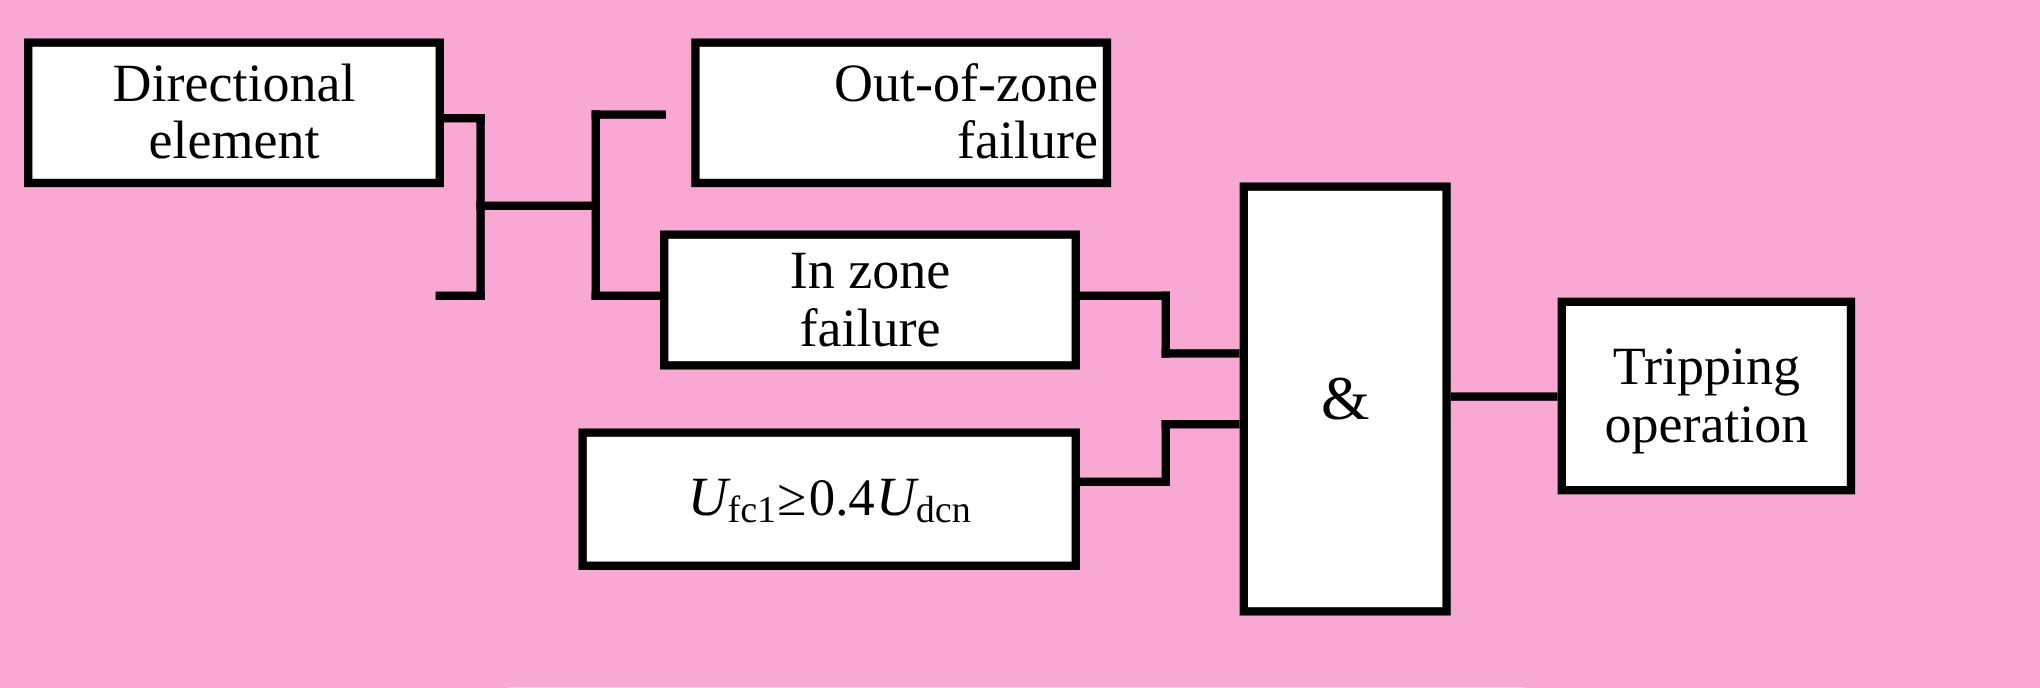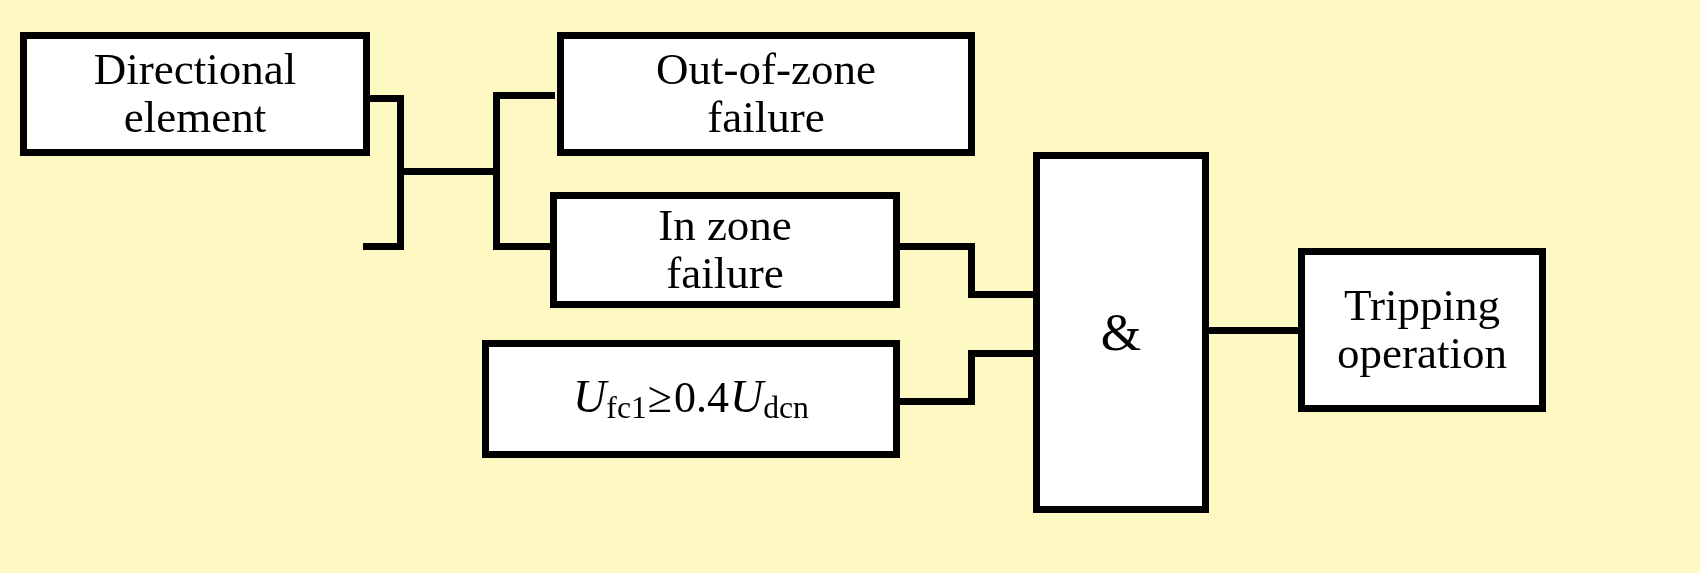--- a/index.html
+++ b/index.html
@@ -5,21 +5,21 @@
 <style>
   html, body {
     margin: 0;
     padding: 0;
     background: #ffffff;
   }
   #stage {
     position: relative;
     width: 1700px;
     height: 573px;
-    background: #fef9c3;
+    background: #f9a8d4;
     overflow: hidden;
     font-family: "Liberation Serif", "DejaVu Serif", serif;
   }
   .node {
     position: absolute;
     box-sizing: border-box;
     border: 7px solid #000000;
     background: #ffffff;
     display: flex;
     align-items: center;
@@ -93,31 +93,31 @@
   <div class="wire" style="left:968px; top:350px; width:72px; height:7px;"></div>
 
   <div class="wire" style="left:1202px; top:327px; width:102px; height:7px;"></div>
 
   <div class="node fs-big" style="left:20px; top:32px; width:350px; height:124px;">
     <span class="txt">Directional
 element</span>
   </div>
 
 
-  <div class="node fs-big" style="left:557px; top:32px; width:418px; height:124px;">
+  <div class="node fs-big" style="left:576px; top:32px; width:350px; height:124px;text-align:right;">
     <span class="txt">Out-of-zone
 failure</span>
   </div>
 
   <div class="node fs-big" style="left:550px; top:192px; width:350px; height:116px;align-items:center;">
     <span class="txt">In zone
 failure</span>
   </div>
 
-  <div class="node" style="left:482px; top:340px; width:418px; height:118px;font-family:Liberation Serif, serif;">
+  <div class="node" style="left:482px; top:357px; width:418px; height:118px;font-family:Liberation Serif, serif;">
     <span class="math"><i>U</i><sub>fc1</sub><span class="op">≥</span><span class="op">0.4</span><i>U</i><sub>dcn</sub></span>
   </div>
 
   <div class="node fs-gate" style="left:1033px; top:152px; width:176px; height:361px;">
     <span class="txt">&amp;</span>
   </div>
 
   <div class="node fs-big" style="left:1298px; top:248px; width:248px; height:164px;">
     <span class="txt">Tripping
 operation</span>

